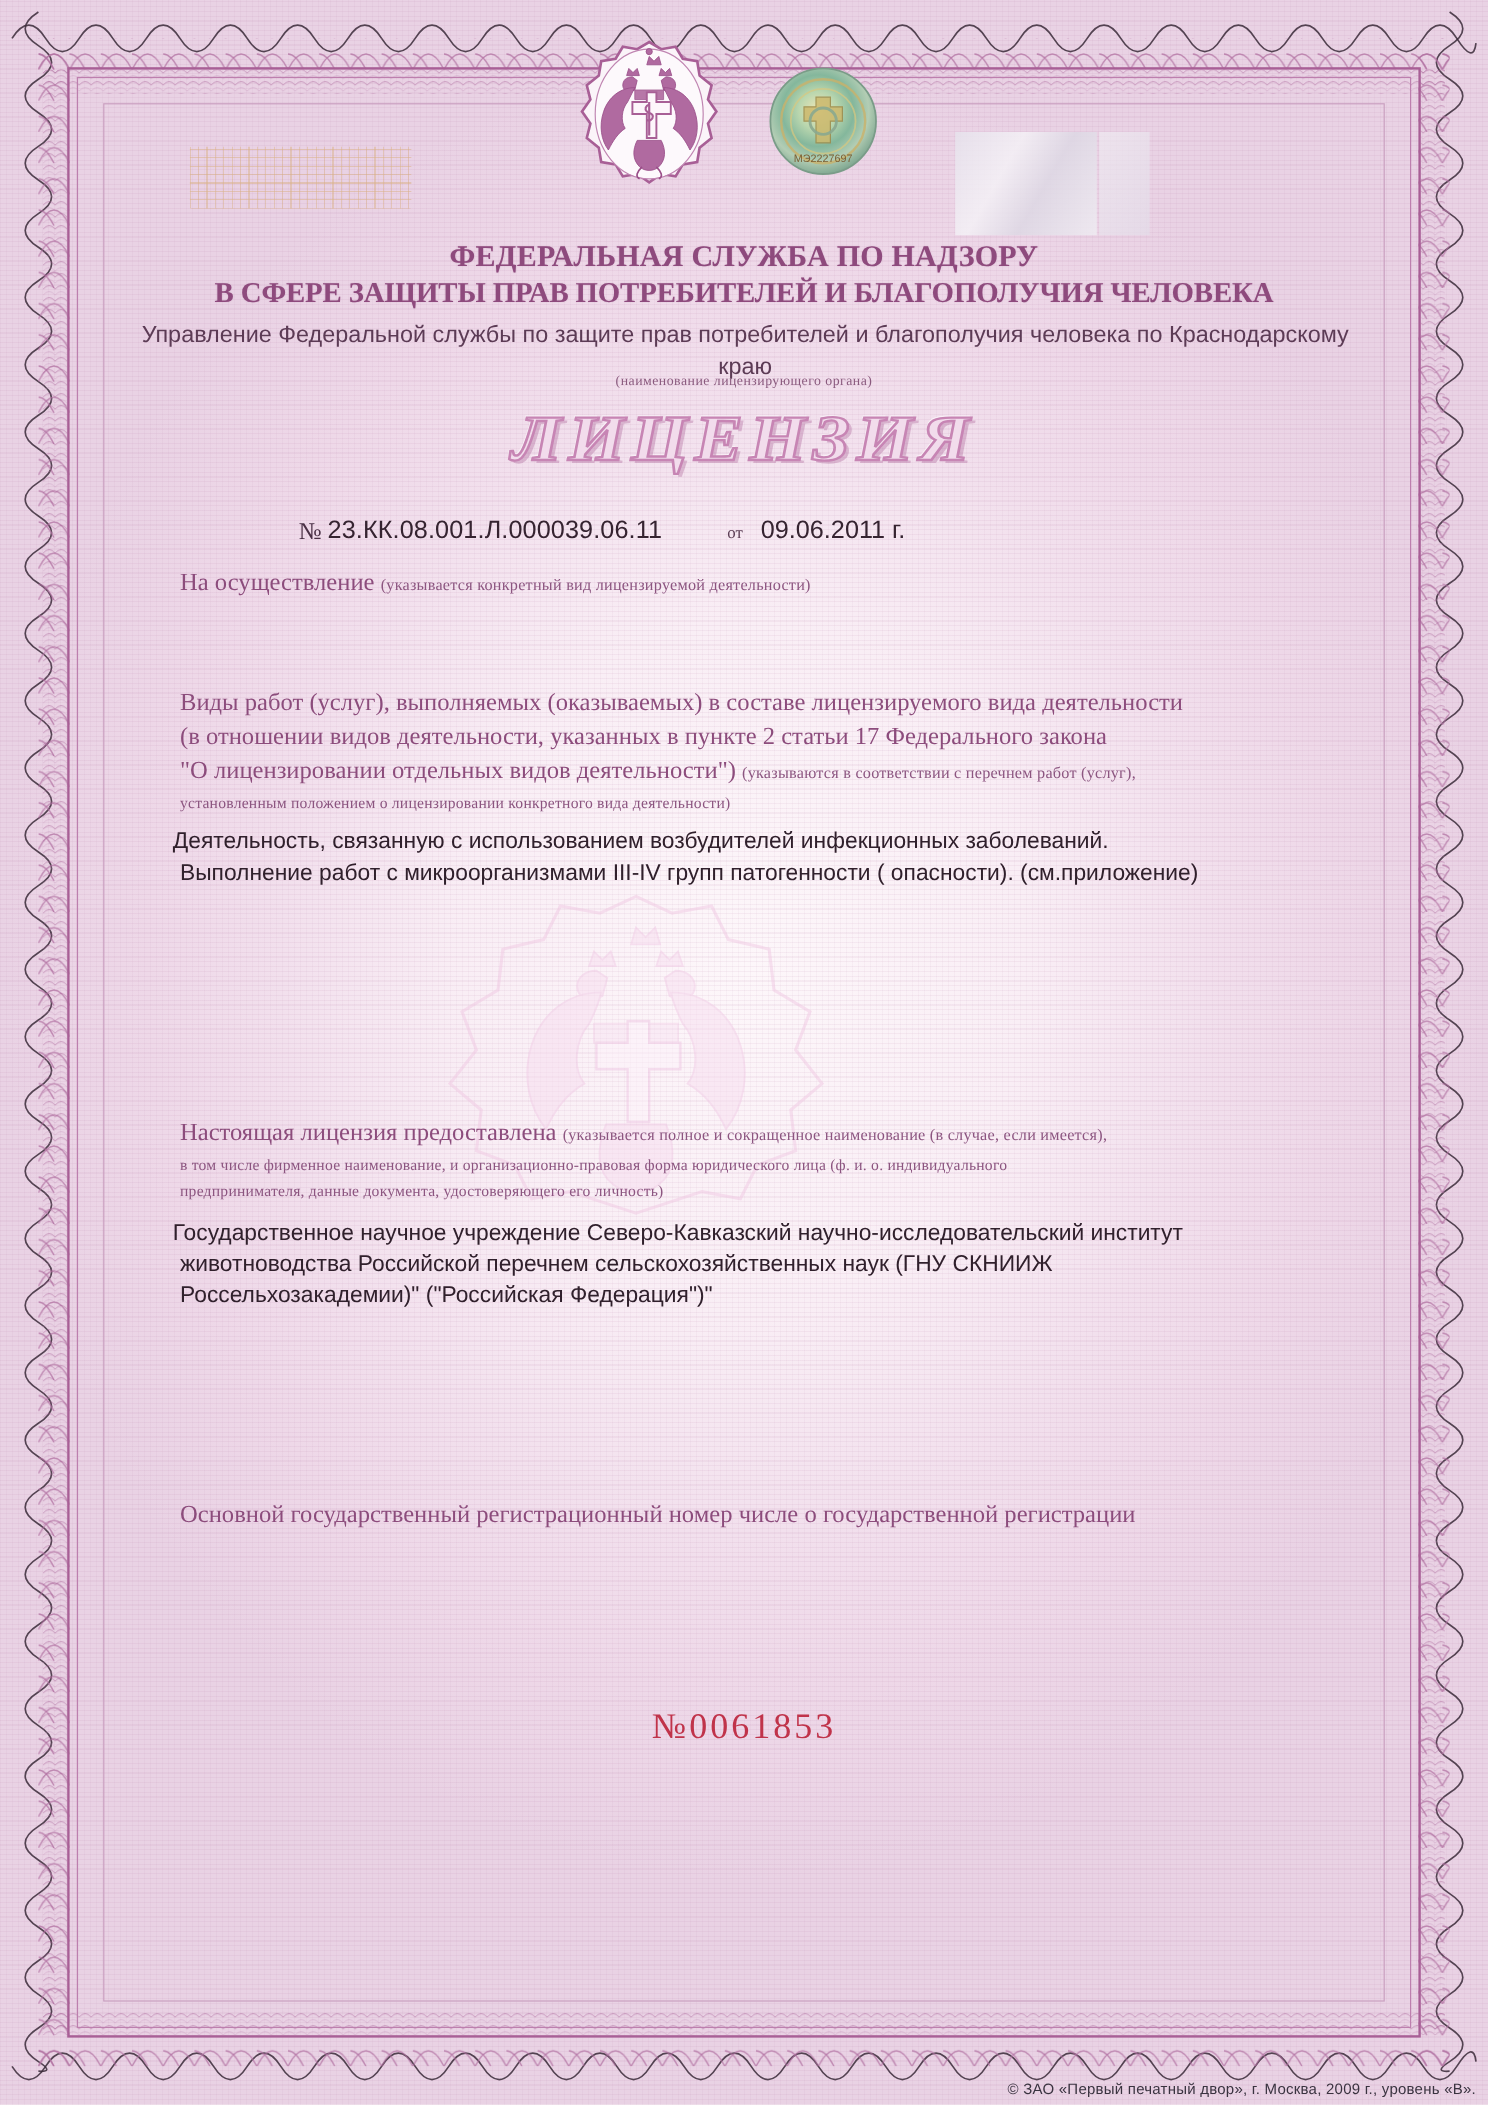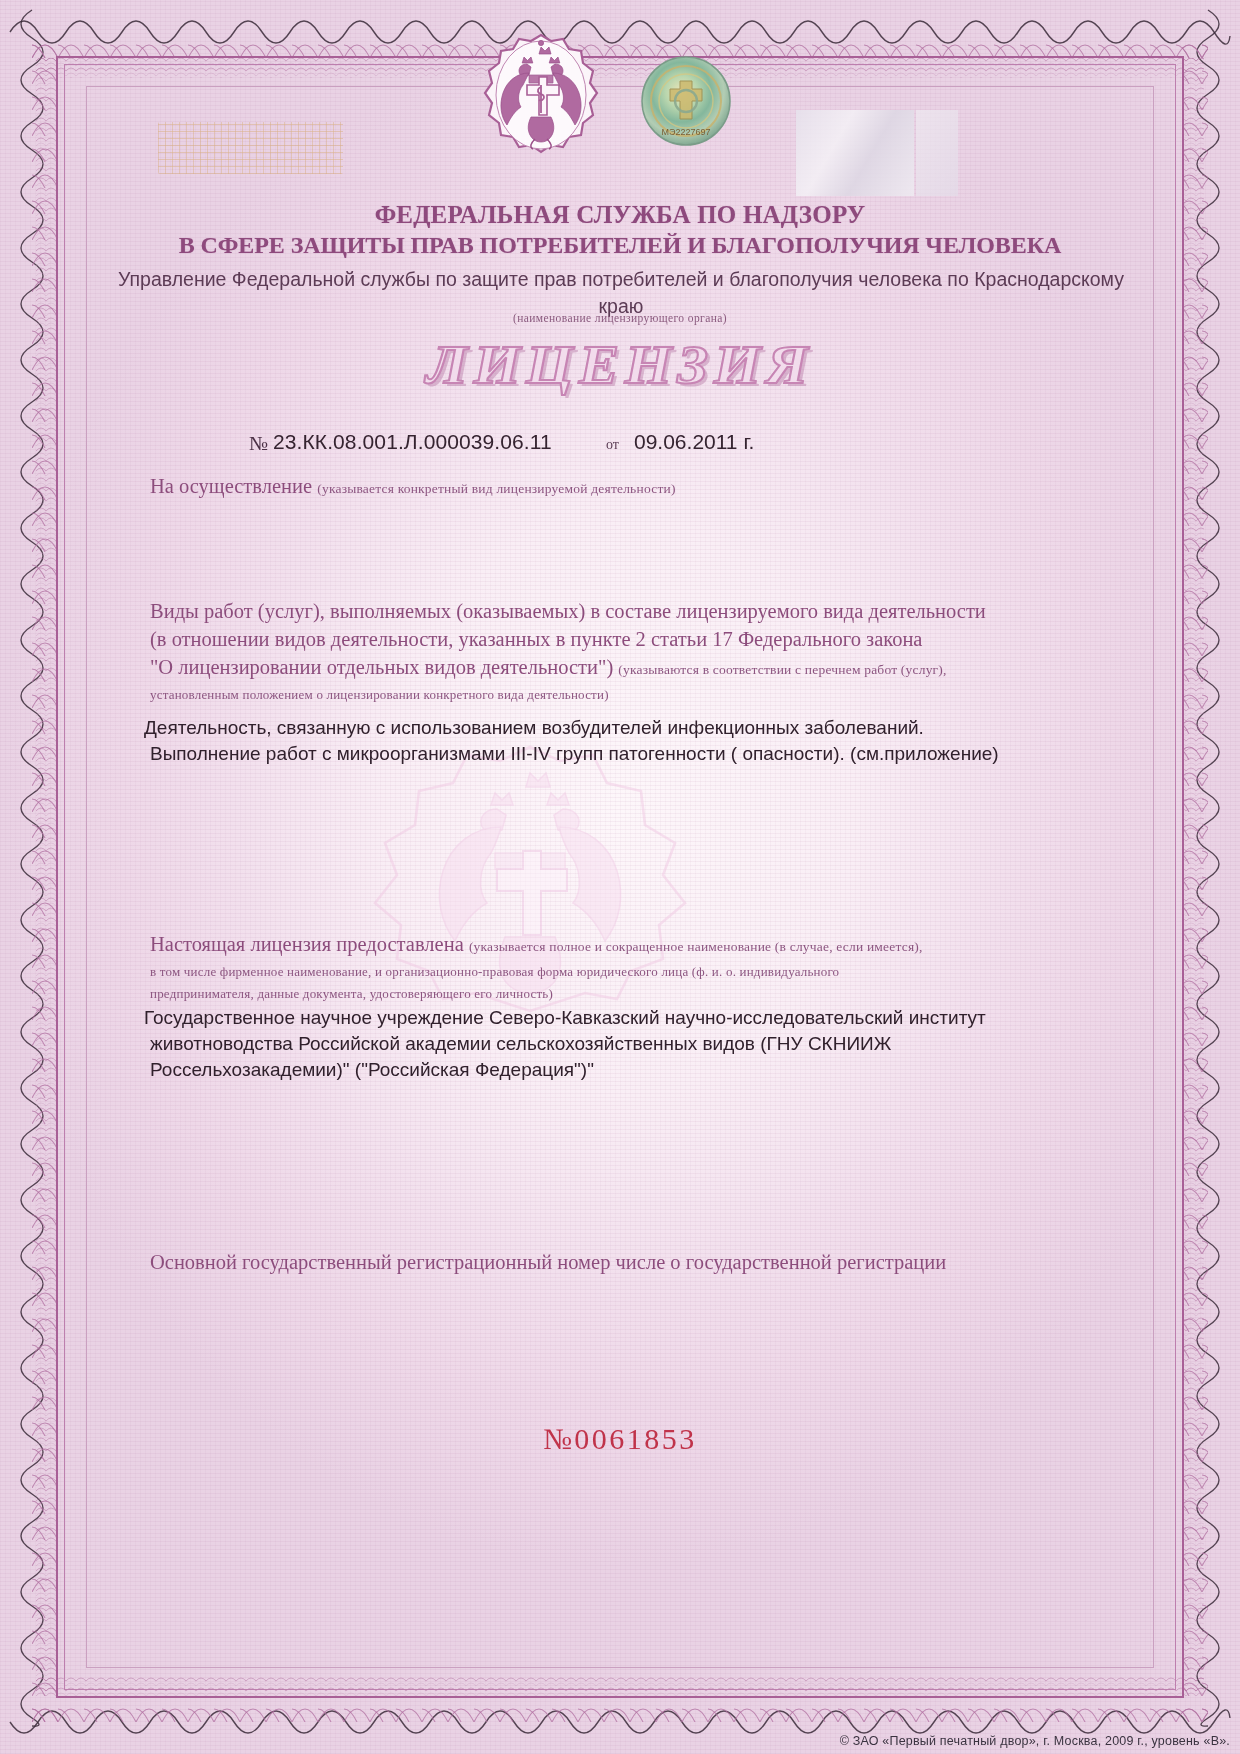--- a/index.html
+++ b/index.html
@@ -157,26 +157,26 @@
     font-size:13px;color:#8c5580;line-height:22px;letter-spacing:.2px;
   }
   .filled{
     font-family:"Liberation Sans",sans-serif;
     font-size:19px;color:#30202c;line-height:26px;
   }
 
   .blk-osush{position:absolute;left:54px;top:472px;width:970px;}
   .blk-osush .val{margin-top:6px;margin-left:-6px;}
 
-  .blk-vidy{position:absolute;left:54px;top:597px;width:975px;}
+  .blk-vidy{position:absolute;left:54px;top:572px;width:975px;}
   .blk-vidy .l{white-space:nowrap;}
   .blk-vidy .val{margin-top:9px;margin-left:-6px;}
 
   .blk-predost{position:absolute;left:54px;top:930px;width:975px;}
-  .blk-predost .val{margin-left:-6px;}
+  .blk-predost .val{margin-top:11px;margin-left:-6px;}
 
   .blk-ogrn{position:absolute;left:54px;top:1248px;width:975px;}
   .blk-ogrn .ogrnrow{position:relative;}
   .blk-ogrn .ogrnval{
     position:absolute;left:540px;top:-2px;
     font-family:"Liberation Sans",sans-serif;
     font-size:20px;color:#2d1f2a;letter-spacing:.3px;
   }
 
   
@@ -364,21 +364,21 @@
     </div>
 
     <div class="blk-predost">
       <div class="sec-head">
         <span>Настоящая лицензия предоставлена</span>
         <span class="small">(указывается полное и сокращенное наименование (в случае, если имеется),</span>
       </div>
       <div class="sec-sub">в том числе фирменное наименование, и организационно-правовая форма юридического лица (ф. и. о. индивидуального</div>
       <div class="sec-sub">предпринимателя, данные документа, удостоверяющего его личность)</div>
       <div class="filled val">Государственное научное учреждение Северо-Кавказский научно-исследовательский институт</div>
-      <div class="filled">животноводства Российской академии сельскохозяйственных видов (ГНУ СКНИИЖ</div>
+      <div class="filled">животноводства Российской перечнем сельскохозяйственных наук (ГНУ СКНИИЖ</div>
       <div class="filled">Россельхозакадемии)" ("Российская Федерация")"</div>
     </div>
 
     <div class="blk-ogrn">
       <div class="sec-head">Основной государственный регистрационный номер числе о государственной регистрации</div>
     </div>
 
     <div class="serial">№0061853</div>
   </div>
 

